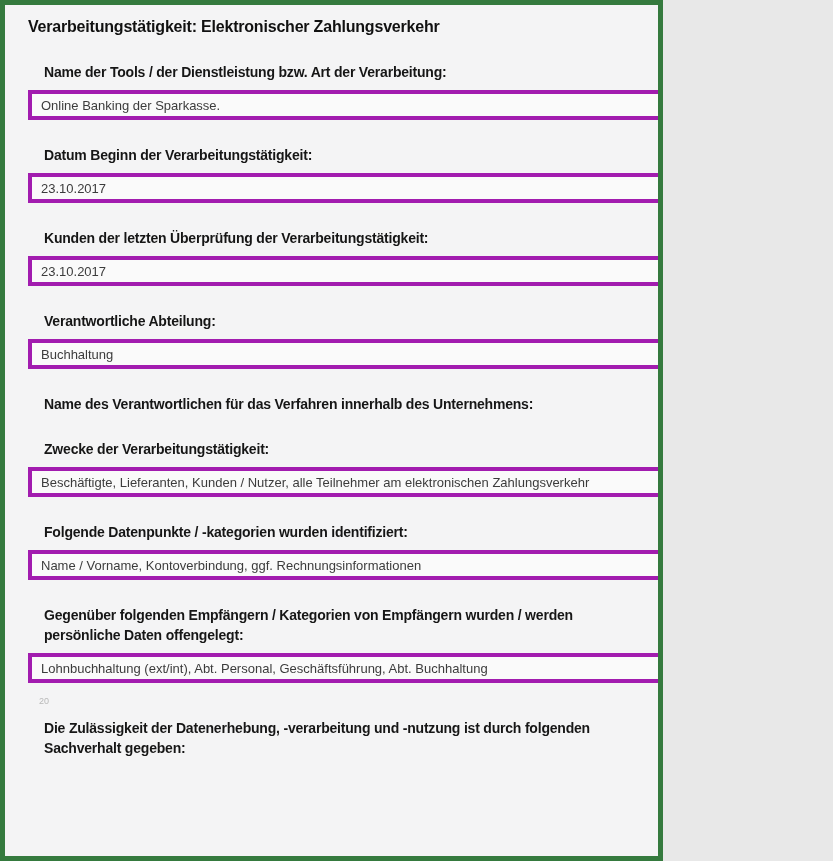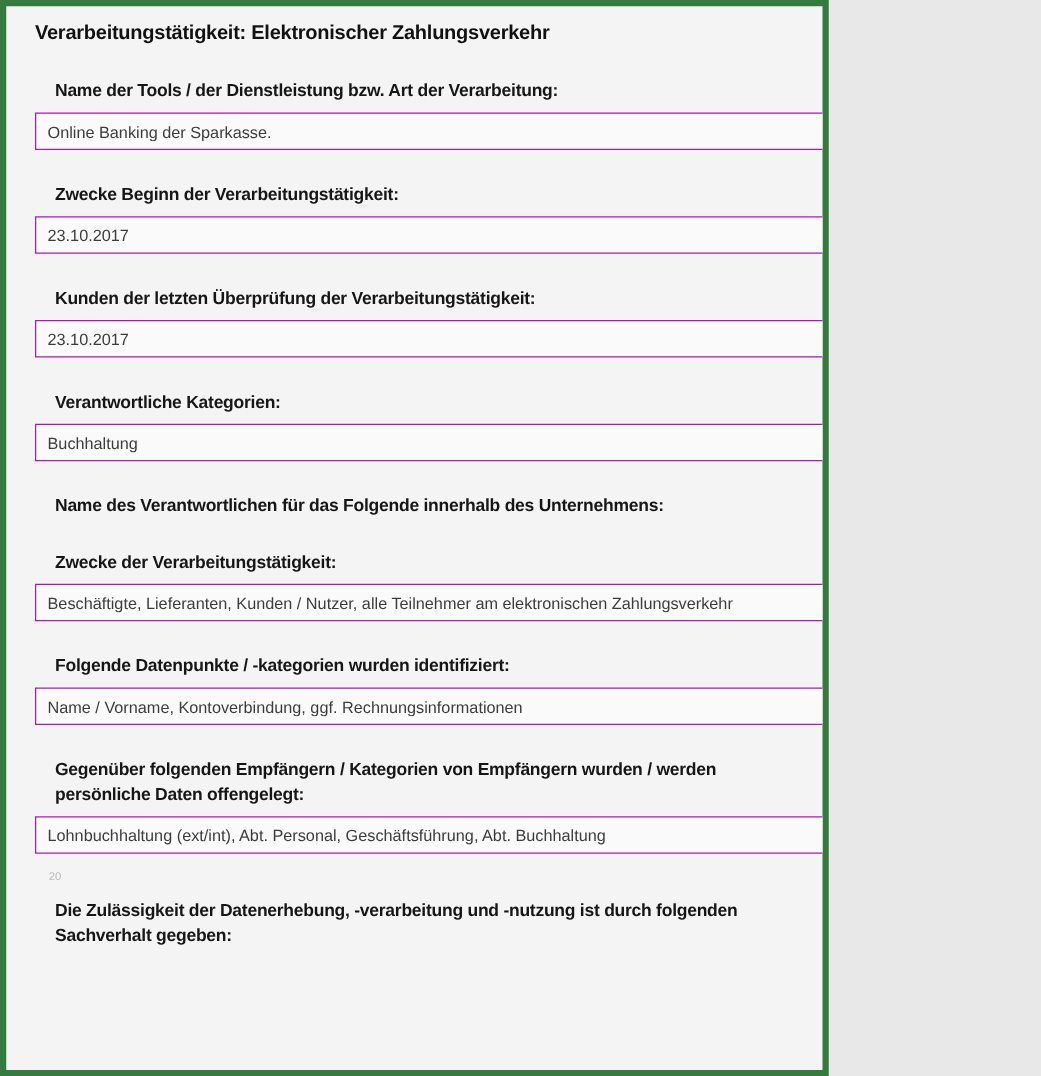--- a/index.html
+++ b/index.html
@@ -36,21 +36,21 @@
     line-height: 20px;
     max-width: 780px;
     margin: 25px 0 8px 0;
     padding-left: 16px;
   }
   .field-input {
     box-sizing: border-box;
     width: 794px;
     height: 30px;
     background: #fafafa;
-    border: 1px solid #a21caf;
+    border: 4px solid #a21caf;
     font-family: "Liberation Sans", "DejaVu Sans", sans-serif;
     font-size: 13px;
     color: #3c3c3c;
     padding: 0 9px;
     display: block;
     outline: none;
     border-radius: 0;
   }
   .page-marker {
     font-size: 9px;
@@ -67,36 +67,36 @@
 <div class="page">
 
   <h1 class="page-title">Verarbeitungstätigkeit: Elektronischer Zahlungsverkehr</h1>
 
   <div class="field-group">
     <div class="field-label">Name der Tools / der Dienstleistung bzw. Art der Verarbeitung:</div>
     <input class="field-input" type="text" value="Online Banking der Sparkasse." style="">
   </div>
 
   <div class="field-group">
-    <div class="field-label">Zwecke Beginn der Verarbeitungstätigkeit:</div>
+    <div class="field-label">Datum Beginn der Verarbeitungstätigkeit:</div>
     <input class="field-input" type="text" value="23.10.2017" style="">
   </div>
 
   <div class="field-group">
     <div class="field-label">Kunden der letzten Überprüfung der Verarbeitungstätigkeit:</div>
     <input class="field-input" type="text" value="23.10.2017" style="">
   </div>
 
   <div class="field-group">
-    <div class="field-label">Verantwortliche Kategorien:</div>
+    <div class="field-label">Verantwortliche Abteilung:</div>
     <input class="field-input" type="text" value="Buchhaltung" style="">
   </div>
 
   <div class="field-group">
-    <div class="field-label">Name des Verantwortlichen für das Folgende innerhalb des Unternehmens:</div>
+    <div class="field-label">Name des Verantwortlichen für das Verfahren innerhalb des Unternehmens:</div>
   </div>
 
   <div class="field-group">
     <div class="field-label">Zwecke der Verarbeitungstätigkeit:</div>
   </div>
 
   <div class="field-group">
     <input class="field-input" type="text" value="Beschäftigte, Lieferanten, Kunden / Nutzer, alle Teilnehmer am elektronischen Zahlungsverkehr" style="">
   </div>
 

